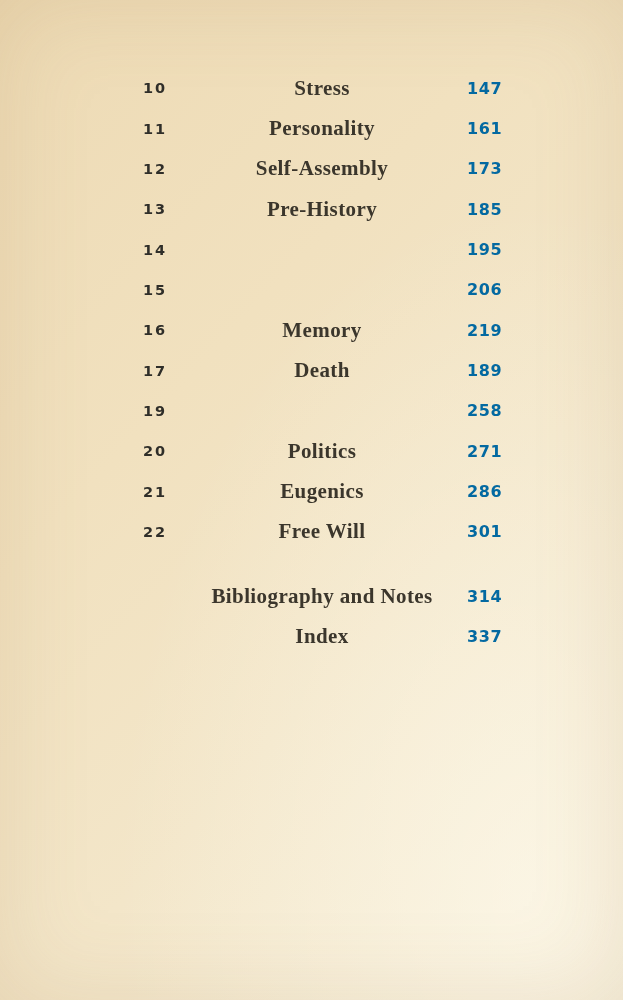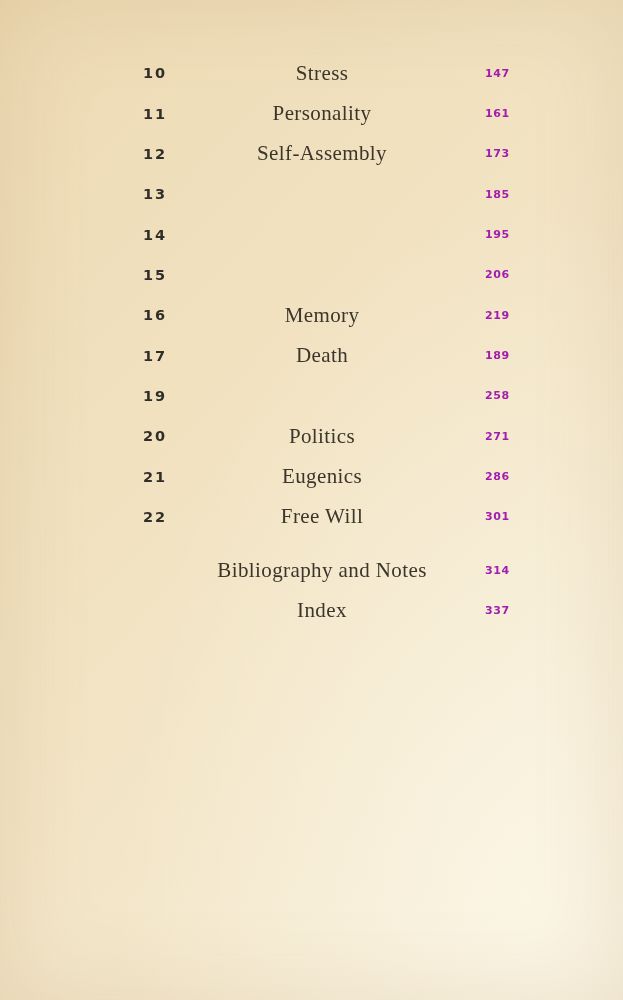--- a/index.html
+++ b/index.html
@@ -14,29 +14,29 @@
     background:
       radial-gradient(ellipse at 85% 90%, rgba(255,252,240,0.55) 0%, rgba(255,252,240,0) 55%),
       linear-gradient(133deg, #eddab4 0%, #f1e1bf 35%, #f3e6c9 62%, #f7efda 100%);
     box-shadow: inset 0 0 90px rgba(170,135,85,0.18);
     font-family: "Liberation Serif", serif;
   }
   .page {
     position: relative;
     width: 100%;
     height: 100%;
-    padding-top: 53px;
+    padding-top: 68px;
     box-sizing: border-box;
   }
   .toc-row {
     position: relative;
     height: 40.35px;
   }
   .toc-row.back-matter-row {
-    margin-top: 13px;
+    margin-top: 24px;
   }
   .chapter-number {
     position: absolute;
     left: 143px;
     top: 0;
     height: 100%;
     display: flex;
     align-items: center;
     font-family: "DejaVu Sans", sans-serif;
     font-weight: 700;
@@ -50,33 +50,34 @@
     width: 300px;
     top: 0;
     height: 100%;
     display: flex;
     align-items: center;
     justify-content: center;
     font-family: "Liberation Serif", serif;
     font-size: 21px;
     letter-spacing: 0.4px;
     color: #3b362c;
+    font-weight: bold;
   }
   .page-number {
     position: absolute;
-    left: 485px;
+    left: 467px;
     top: 0;
     height: 100%;
     display: flex;
     align-items: center;
     font-family: "DejaVu Sans", sans-serif;
     font-weight: 700;
-    font-size: 11px;
+    font-size: 16px;
     letter-spacing: 0.6px;
-    color: #a21caf;
+    color: #0369a1;
   }
 </style>
 </head>
 <body>
 
 <div class="page">
 
   <div class="toc-row">
     <span class="chapter-number">10</span>
     <span class="chapter-title">Stress</span>
@@ -87,20 +88,21 @@
     <span class="chapter-title">Personality</span>
     <span class="page-number">161</span>
   </div>
   <div class="toc-row">
     <span class="chapter-number">12</span>
     <span class="chapter-title">Self-Assembly</span>
     <span class="page-number">173</span>
   </div>
   <div class="toc-row">
     <span class="chapter-number">13</span>
+    <span class="chapter-title">Pre-History</span>
     <span class="page-number">185</span>
   </div>
   <div class="toc-row">
     <span class="chapter-number">14</span>
     <span class="page-number">195</span>
   </div>
   <div class="toc-row">
     <span class="chapter-number">15</span>
     <span class="page-number">206</span>
   </div>

